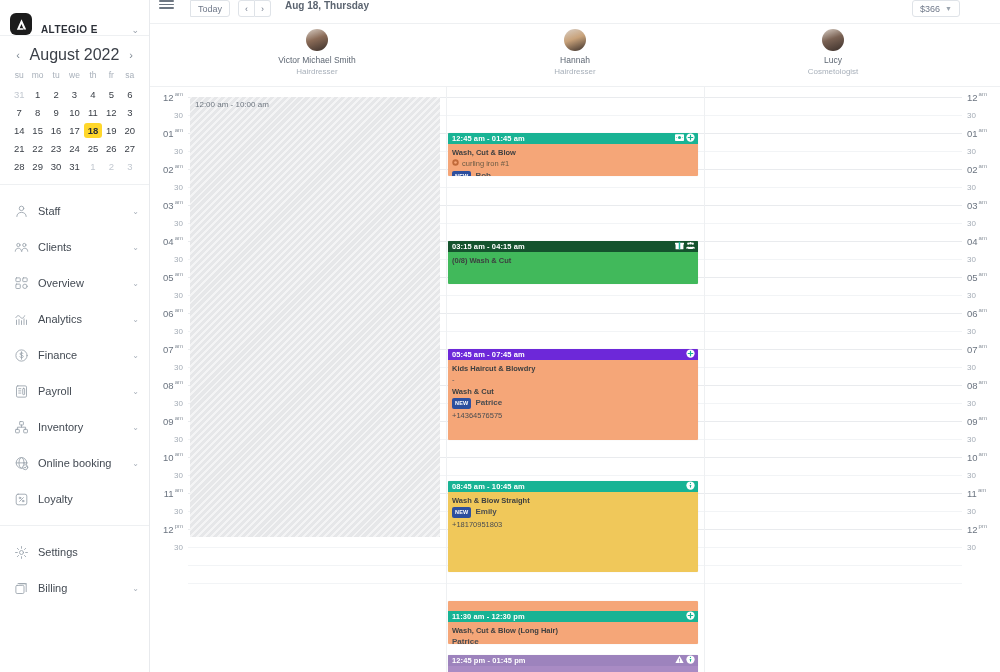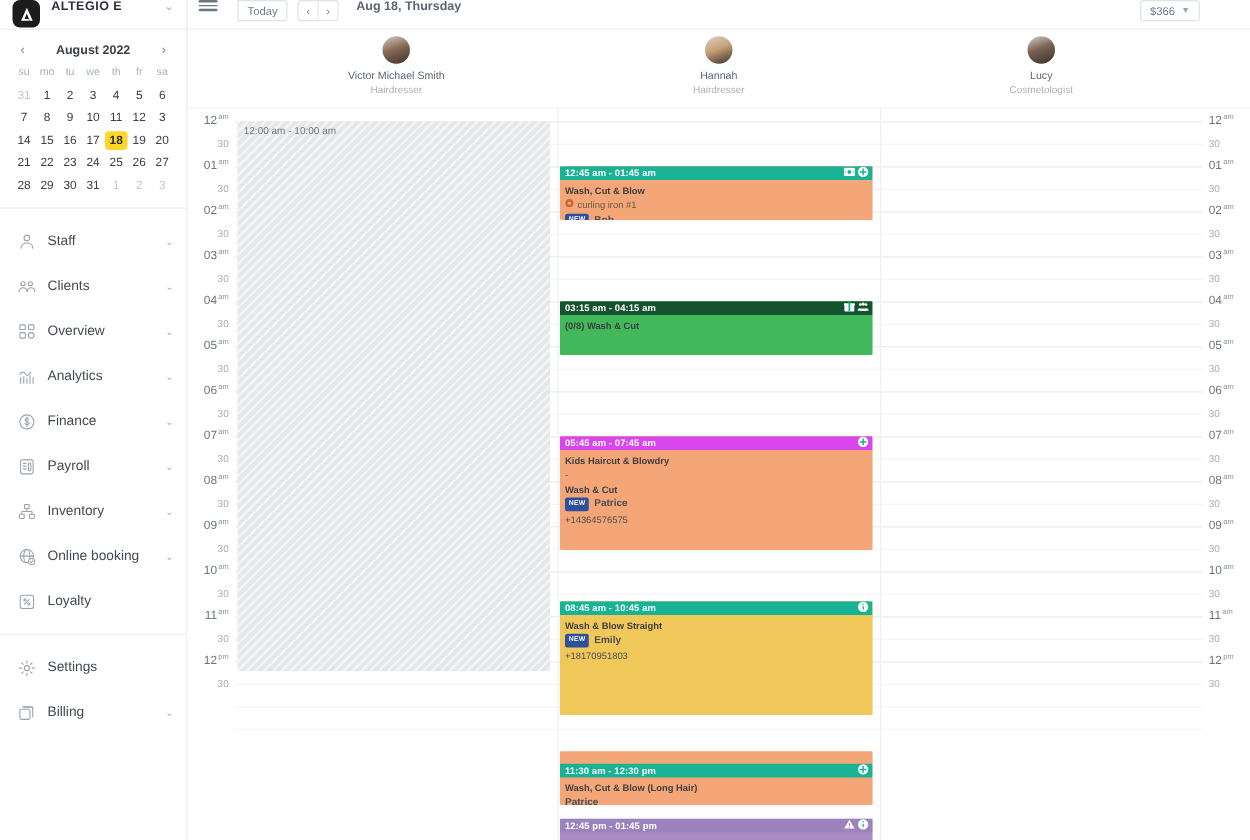--- a/index.html
+++ b/index.html
@@ -11,41 +11,41 @@
   }
   .app { display: flex; width: 1000px; height: 672px; }
 
   
   .sidebar {
     width: 150px; height: 672px; background: #fff;
     border-right: 1px solid #e8eaed; flex: 0 0 150px;
     position: relative; overflow: hidden;
   }
   .brand {
-    height: 24px; display: flex; align-items: flex-start;
+    height: 36px; display: flex; align-items: flex-end;
     padding: 0 8px 0 10px; border-bottom: 1px solid #eef0f2;
   }
   .brand-logo {
     width: 22px; height: 22px; border-radius: 6px; background: #1c1c1c;
     flex: 0 0 22px; display: flex; align-items: center; justify-content: center;
   }
   .brand-logo svg { display: block; }
   .brand-name {
     font-size: 10px; font-weight: 700; color: #2c3038;
     letter-spacing: .4px; margin-left: 9px; flex: 1;
   }
   .brand-caret { color: #98a0ab; font-size: 9px; margin-right: 2px; }
 
   .cal-wrap { padding: 8px 10px 10px 10px; border-bottom: 1px solid #eef0f2; }
   .cal-head {
     display: flex; align-items: center; justify-content: space-between;
     padding: 2px 2px 6px 2px;
   }
   .cal-arrow { font-size: 11px; color: #7d8792; width: 12px; text-align: center; cursor: pointer; }
-  .cal-title { font-size: 10px; font-weight: 700; color: #3b4048; }
+  .cal-title { font-size: 16px; font-weight: 400; color: #3b4048; }
   .cal-grid { display: grid; grid-template-columns: repeat(7, 1fr); row-gap: 3px; }
   .cal-dow {
     font-size: 8.5px; color: #a8b0ba; text-align: center;
     padding-bottom: 4px; font-weight: 400;
   }
   .cal-day {
     font-size: 9.5px; color: #3b4048; text-align: center;
     height: 15px; line-height: 15px; cursor: pointer;
   }
   .cal-day.out { color: #c2c8d0; }
@@ -546,21 +546,21 @@
                     <path d="M12 20c0-3.2 2.6-5 6-5s6 1.8 6 5z"></path>
                     <path d="M5.5 21c0-3.6 2.9-5.6 6.5-5.6s6.5 2 6.5 5.6z"></path>
                   </svg></span>
               </span>
             </div>
             <div class="appt-body">
               <div class="appt-title">(0/8) Wash &amp; Cut</div>
             </div>
           </div>
           <div class="appt" style="left: 260px; width: 250px; top: 262px; height: 91px; background: rgb(245, 166, 120);">
-            <div class="appt-head" style="background: #d946ef; gap: 26px;">
+            <div class="appt-head" style="background: #6d28d9; gap: 26px;">
               <span>05:45 am - 07:45 am</span>
               <span class="hd-icons">
                 <span><svg width="9" height="9" viewBox="0 0 24 24">
                     <circle cx="12" cy="12" r="11" fill="#fff"></circle>
                     <path d="M12 6v12M6 12h12" stroke="#18b394" stroke-width="3.2" stroke-linecap="round"></path>
                   </svg></span>
               </span>
             </div>
             <div class="appt-body">
               <div class="appt-title">Kids Haircut &amp; Blowdry</div>

